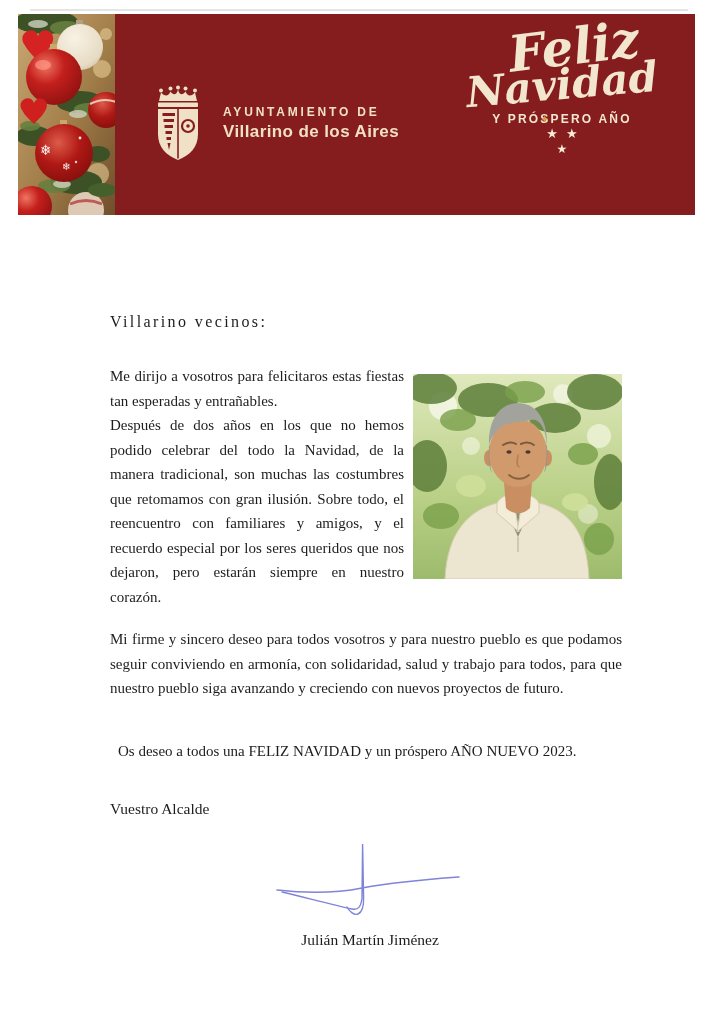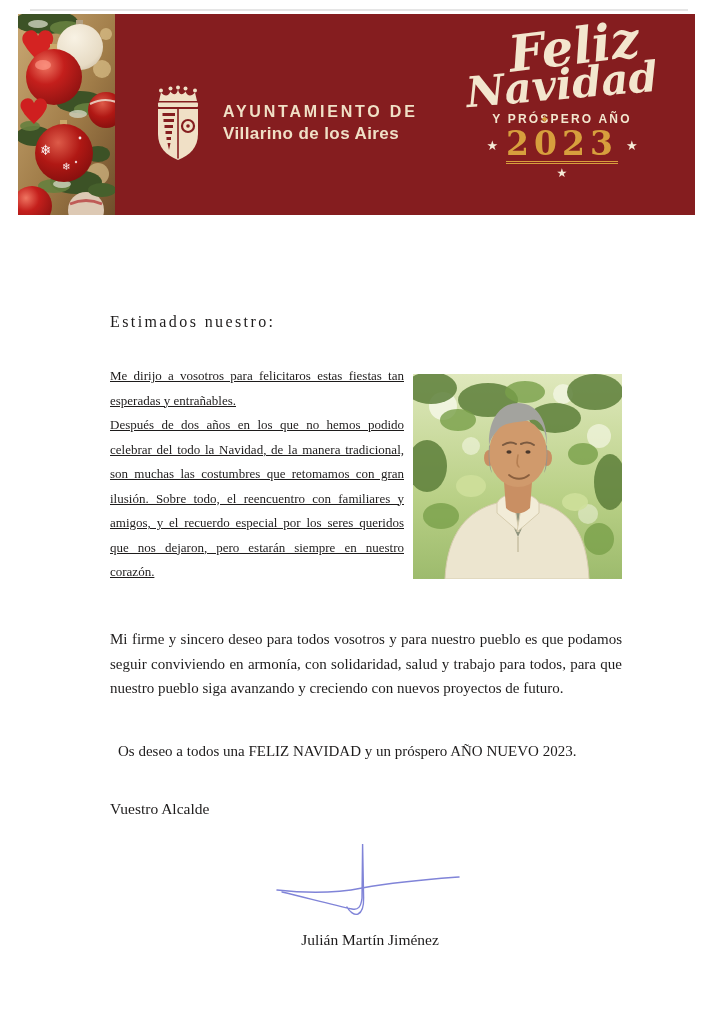--- a/index.html
+++ b/index.html
@@ -8,37 +8,37 @@
     font-family:"Liberation Serif",serif;color:#1e1c1c;
   }
   .top-line{position:absolute;top:9px;left:30px;width:658px;height:2px;background:#dcdcdc;opacity:.75;}
 
   
   .banner{position:absolute;left:18px;top:14px;width:677px;height:201px;background:#851d1f;}
   .ornaments{position:absolute;left:0;top:0;width:97px;height:201px;display:block;}
   .org-block{position:absolute;left:128px;top:70px;display:flex;align-items:center;gap:13px;}
   .crest{width:64px;height:78px;display:block;flex:0 0 auto;}
   .org-text{display:flex;flex-direction:column;color:#f0e0c6;font-family:"Liberation Sans",sans-serif;}
-  .org-line1{font-size:16px;font-weight:600;letter-spacing:2.8px;white-space:nowrap;}
+  .org-line1{font-size:12px;font-weight:600;letter-spacing:2.8px;white-space:nowrap;}
   .org-line2{font-size:17px;font-weight:bold;letter-spacing:.4px;white-space:nowrap;margin-top:3px;}
   .greeting{position:absolute;left:430px;top:8px;width:228px;text-align:center;color:#f3e6ce;line-height:1;}
   .script{font-family:"DejaVu Serif",serif;font-style:italic;font-weight:bold;}
   .g-word1{font-size:50px;transform:rotate(-7deg);margin-left:24px;}
   .g-word2{font-size:42px;transform:rotate(-5deg);margin-top:-8px;}
   .g-star-small{color:#d79f3d;font-size:11px;position:absolute;left:92px;top:92px;font-style:normal;}
   .g-sub{font-family:"Liberation Sans",sans-serif;font-size:12px;font-weight:bold;letter-spacing:2.2px;margin-top:7px;white-space:nowrap;}
   .g-yearrow{display:flex;align-items:center;justify-content:center;gap:8px;margin-top:2px;}
   .g-year{font-family:"DejaVu Serif",serif;font-size:33px;font-weight:bold;color:#d79f3d;letter-spacing:5px;border-bottom:3px double #d79f3d;padding-bottom:1px;}
   .g-star{color:#f6ecd8;font-size:13px;}
   .g-star-bottom{display:block;color:#f6ecd8;font-size:12px;margin-top:3px;}
 
   
   .salutation{position:absolute;left:110px;top:297px;font-size:16px;letter-spacing:2.4px;}
   .content-row{position:absolute;left:110px;top:364px;width:512px;display:flex;justify-content:space-between;}
-  .text-col{width:294px;font-size:13px;line-height:24.5px;text-align:justify;text-decoration:underline;}
+  .text-col{width:294px;font-size:15px;line-height:24.5px;text-align:justify;}
   .text-col p{margin:0;}
   .mayor-photo{width:209px;height:205px;display:block;margin-top:10px;flex:0 0 auto;}
   .para-wide{position:absolute;left:110px;top:627px;width:512px;font-size:15px;line-height:24.5px;text-align:justify;margin:0;}
   .wish{position:absolute;left:110px;top:735px;width:520px;font-size:15px;white-space:nowrap;margin:8px;}
   .closing{position:absolute;left:110px;top:800px;width:512px;text-align:left;font-size:15.5px;margin:0;}
   .signature{position:absolute;left:252px;top:836px;width:220px;height:88px;display:block;}
   .signatory{position:absolute;left:110px;top:927px;width:512px;text-align:center;font-size:15.5px;margin:4px;}
 </style>
 </head>
 <body>
@@ -147,30 +147,29 @@
     </div>
   </div>
 
   <div class="greeting">
     <div class="script g-word1">Feliz</div>
     <span class="g-star-small">✦</span>
     <div class="script g-word2">Navidad</div>
     <div class="g-sub">Y PRÓSPERO AÑO</div>
     <div class="g-yearrow">
       <span class="g-star">★</span>
-      <span class="g-year">2023</span>
       <span class="g-star">★</span>
     </div>
     <span class="g-star-bottom">★</span>
   </div>
 </header>
 
 <main>
 
-  <p class="salutation">Estimados nuestro:</p>
+  <p class="salutation">Villarino vecinos:</p>
 
   <div class="content-row">
     <div class="text-col">
       <p>Me dirijo a vosotros para felicitaros estas fiestas tan esperadas y entrañables.</p>
       <p>Después de dos años en los que no hemos podido celebrar del todo la Navidad, de la manera tradicional, son muchas las costumbres que retomamos con gran ilusión. Sobre todo, el reencuentro con familiares y amigos, y el recuerdo especial por los seres queridos que nos dejaron, pero estarán siempre en nuestro corazón.</p>
     </div>
 
     <svg class="mayor-photo" viewBox="0 0 209 205" aria-hidden="true">
       <defs>
         <linearGradient id="pgbg" x1="0" y1="0" x2="0" y2="1">

